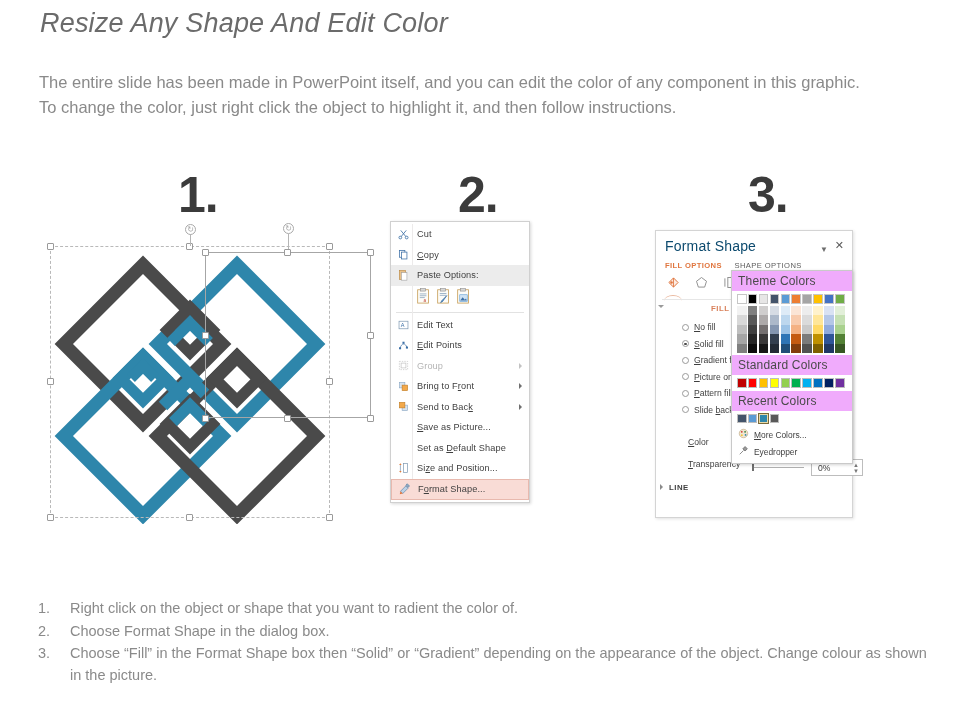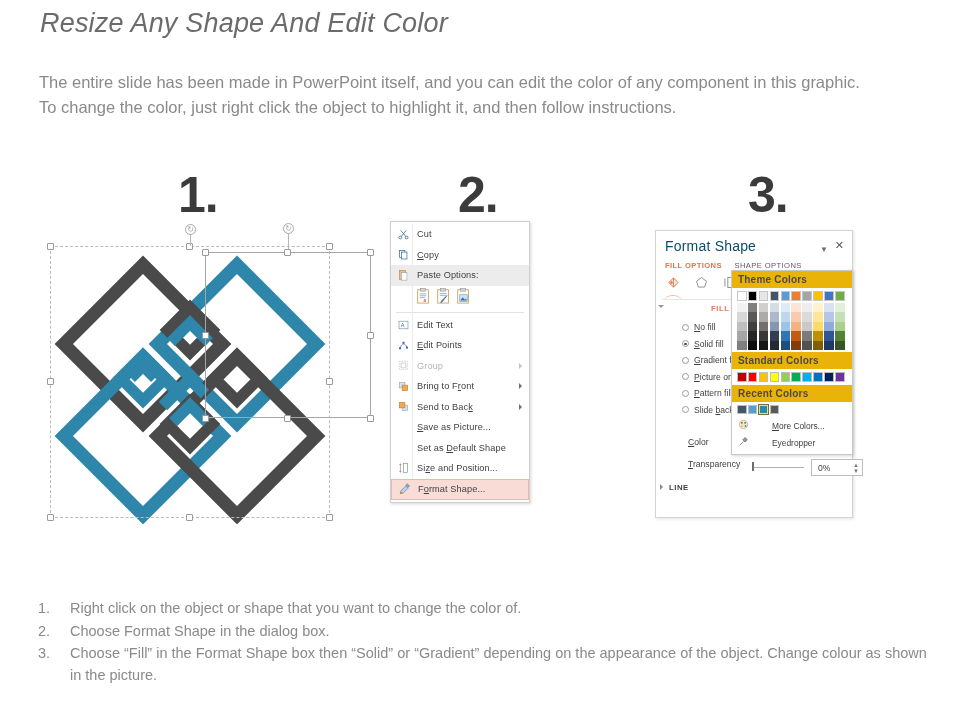--- a/index.html
+++ b/index.html
@@ -143,34 +143,34 @@
     border-left:3.5px solid #8a8a8a;border-top:3px solid transparent;
     border-bottom:3px solid transparent;}
 
   
   #flyout{
     position:absolute;left:731px;top:270px;width:120px;
     background:#ffffff;border:1px solid #c9c9c9;
     box-shadow:1px 1px 3px rgba(0,0,0,.18);padding-bottom:3px;
   }
   .fhdr{
-    font-size:10px;color:#4a4a4a;font-weight:bold;background:#eab308;
+    font-size:12px;color:#4a4a4a;font-weight:normal;background:#f0abfc;
     padding:3px 0 3px 6px;letter-spacing:.2px;
   }
   .grid{display:flex;padding:3px 5px 2px 5px;gap:1.4px;}
   .col{display:flex;flex-direction:column;gap:0;}
   .sw{width:9.5px;height:9.5px;box-sizing:border-box;}
   .sw.top{border:1px solid #c6c6c6;margin-bottom:2px;}
   .stdrow{display:flex;padding:3px 5px;gap:1.4px;}
   .stdrow .sw{border:1px solid #bdbdbd;}
   .recrow{display:flex;padding:3px 5px;gap:1.4px;}
   .recrow .sw{border:1px solid #bdbdbd;}
   .recrow .sw.selected{outline:1px solid #7a6a3a;outline-offset:0px;border:1px solid #e8d9a8;}
   .fitem{
-    display:flex;align-items:center;gap:23px;font-size:8.4px;color:#3f3f3f;
+    display:flex;align-items:center;gap:5px;font-size:8.4px;color:#3f3f3f;
     padding:2px 6px;
   }
 
   
   #bottomlist{
     position:absolute;left:38px;top:598px;width:900px;
     font-size:14.5px;line-height:21.5px;color:#8a8a8a;
   }
   .blrow{display:flex;margin-bottom:1px;}
   .blnum{width:32px;min-width:32px;}
@@ -635,21 +635,21 @@
             </g>
           </svg>
       </span>
       <span>Eyedropper</span>
     </div>
   </div>
 
   <div id="bottomlist">
     <div class="blrow">
       <span class="blnum">1.</span>
-      <span class="bltxt">Right click on the object or shape that you want to change the color of.</span>
+      <span class="bltxt">Right click on the object or shape that you want to radient the color of.</span>
     </div>
     <div class="blrow">
       <span class="blnum">2.</span>
       <span class="bltxt">Choose Format Shape in the dialog box.</span>
     </div>
     <div class="blrow">
       <span class="blnum">3.</span>
       <span class="bltxt">Choose “Fill” in the Format Shape box then “Solid” or “Gradient” depending on the appearance of the object. Change colour as shown in the picture.</span>
     </div>
   </div>

